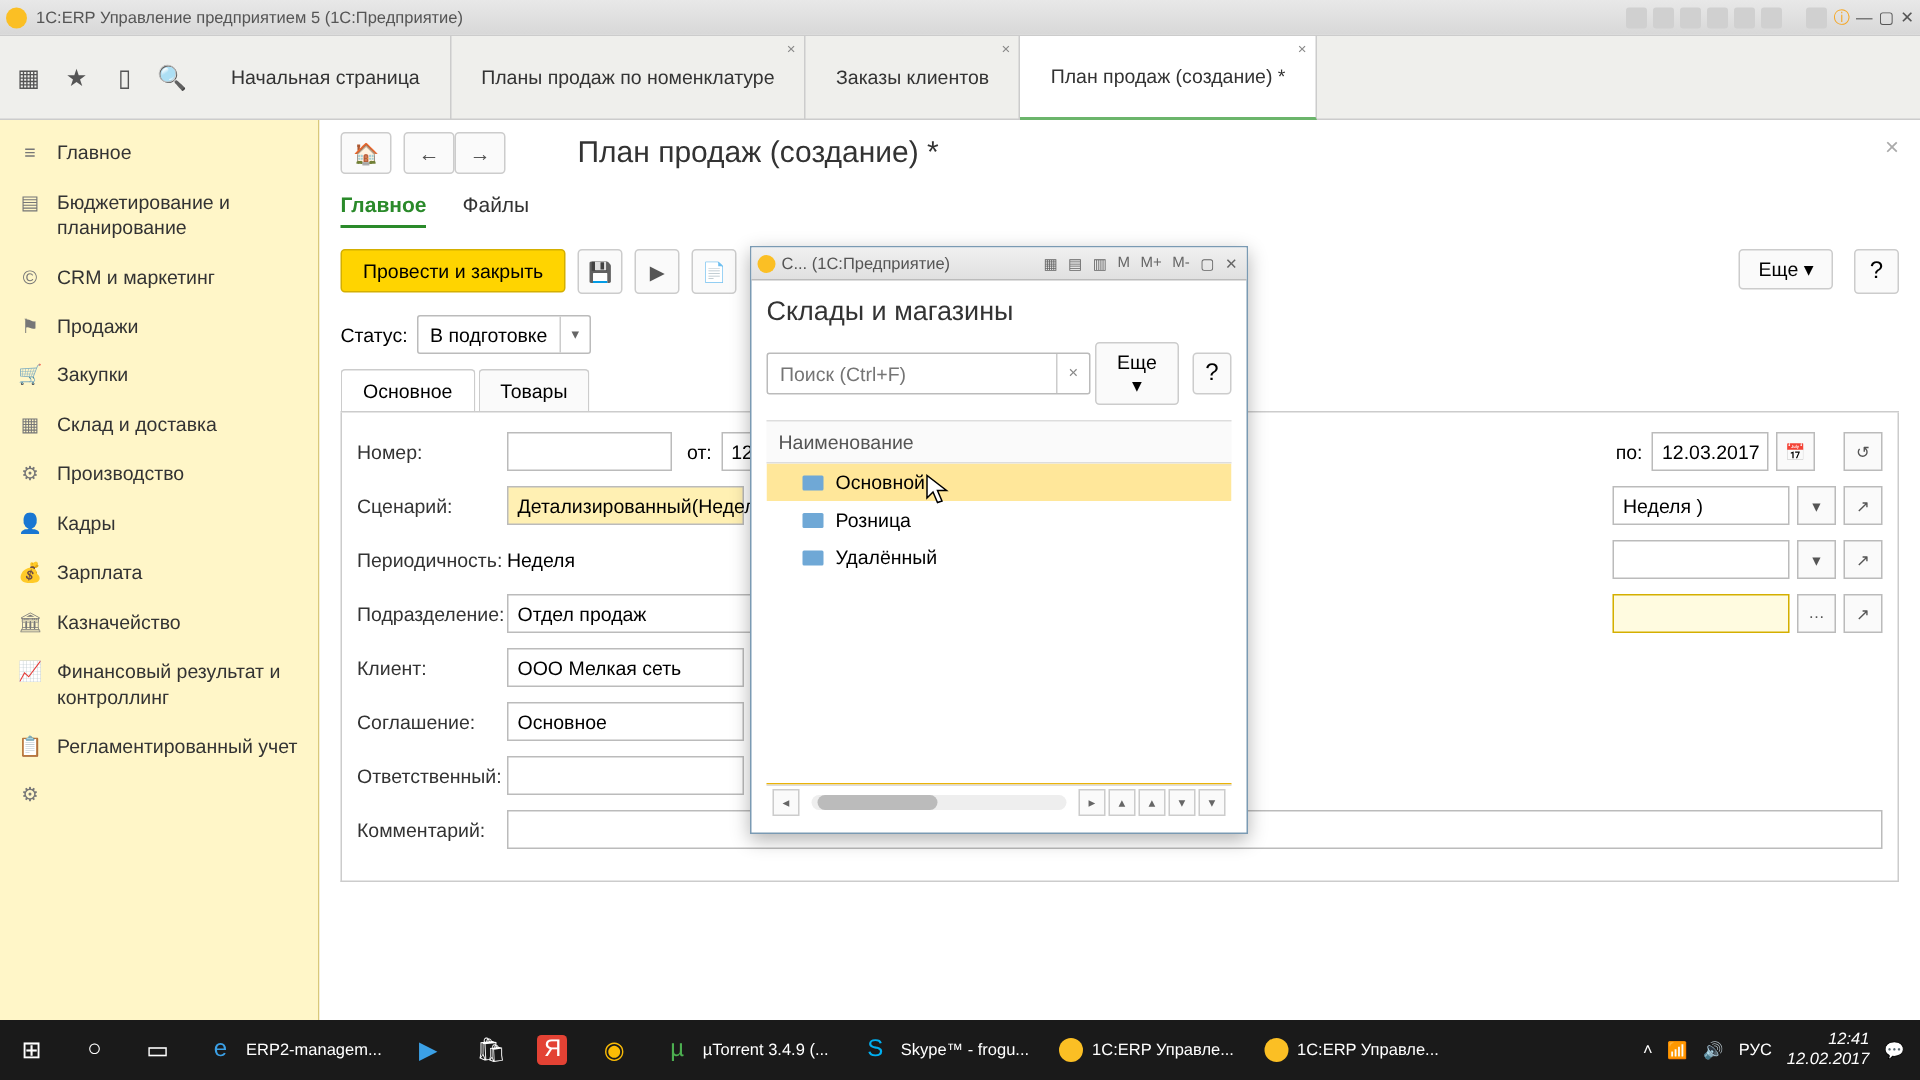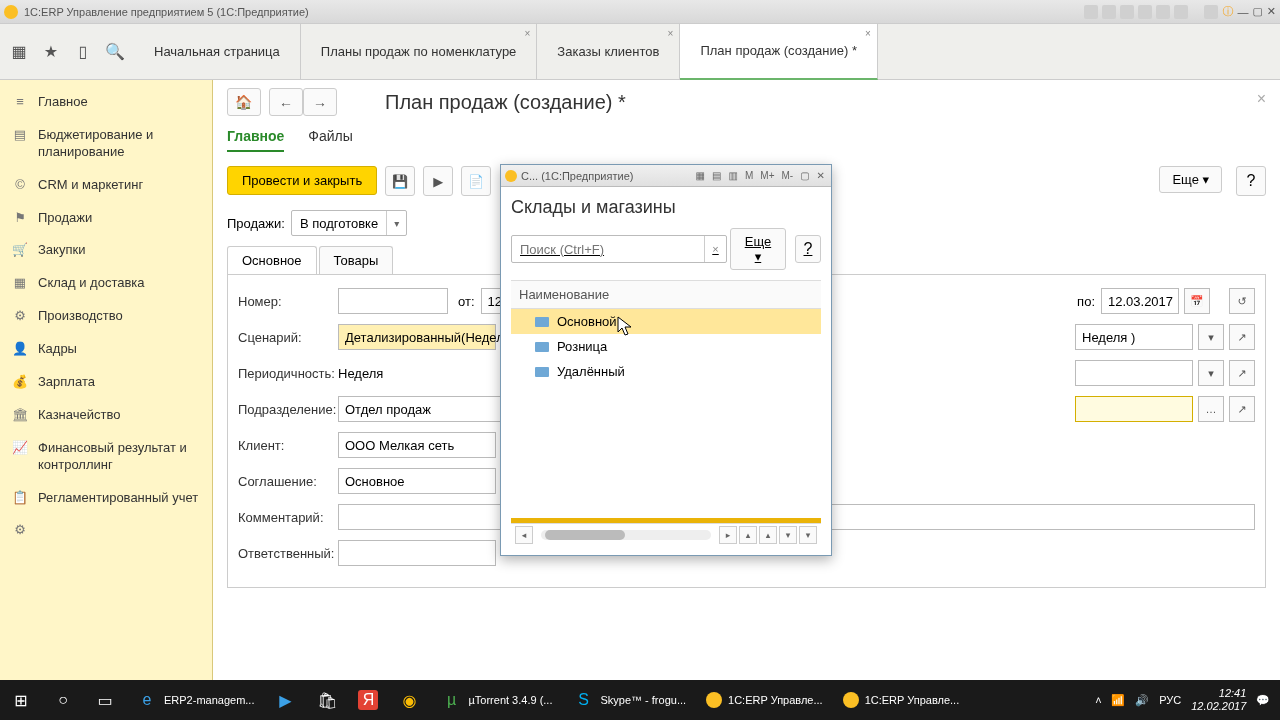--- a/index.html
+++ b/index.html
@@ -64,26 +64,26 @@
 .far-right { margin-left:auto; display:flex; align-items:center; gap:6px;}
 
 
 .popup { position:absolute; left:500px; top:164px; width:332px; background:#fff; border:1px solid #7a9ab3; box-shadow:0 4px 12px rgba(0,0,0,.3); z-index:50;}
 .popup-titlebar { height:22px; background:linear-gradient(#f0f0f0,#e0e0e0); display:flex; align-items:center; padding:0 4px; font-size:11px; color:#555; border-bottom:1px solid #bbb;}
 .popup-titlebar .logo { width:12px; height:12px; background:#fbbf24; border-radius:50%; margin-right:4px;}
 .popup-titlebar .ptb-icons { margin-left:auto; display:flex; gap:3px; align-items:center;}
 .popup-titlebar .ptb-icons span { font-size:10px; color:#666; padding:0 2px; cursor:pointer;}
 .popup-body { padding:10px;}
 .popup-title { font-size:18px; color:#333; margin-bottom:10px;}
-.popup-search-row { display:flex; gap:3px; align-items:center; margin-bottom:10px;text-decoration:underline;}
+.popup-search-row { display:flex; gap:3px; align-items:center; margin-bottom:10px;}
 .popup-search { flex:1; display:flex; border:1px solid #bbb; height:28px; border-radius:2px;}
 .popup-search input { flex:1; border:none; padding:0 8px; font-size:13px; background:transparent; outline:none;}
 .popup-search .clear { width:22px; display:flex; align-items:center; justify-content:center; border-left:1px solid #ccc; font-size:11px; color:#888;}
 .popup-list-hdr { padding:6px 8px; font-size:13px; color:#555; border-top:1px solid #ddd; border-bottom:1px solid #ddd; background:#fafafa;}
-.popup-list { height:214px; overflow:auto; border-bottom:5px solid #eab308;}
+.popup-list { height:214px; overflow:auto; border-bottom:1px solid #eab308;}
 .prow { display:flex; align-items:center; gap:8px; padding:5px 8px 5px 24px; font-size:13px; cursor:pointer;}
 .prow .pic { width:14px; height:10px; background:#6fa8d6; border-radius:1px;}
 .prow.sel { background:#ffe79a;}
 .popup-footer { height:22px; display:flex; align-items:center; justify-content:flex-end; gap:2px; padding:0 4px; border-top:1px solid #ddd;}
 .popup-footer .scroll-track { flex:1; height:10px; background:#eee; border-radius:5px; margin:0 6px; position:relative;}
 .popup-footer .scroll-thumb { position:absolute; left:4px; width:80px; height:10px; background:#bbb; border-radius:5px;}
 .popup-footer .fbtn2 { width:18px; height:18px; border:1px solid #ccc; display:inline-flex; align-items:center; justify-content:center; font-size:9px; color:#666; background:#fafafa;}
 
 .cursor { position:absolute; left:617px; top:316px; z-index:60; pointer-events:none;}
 
@@ -213,21 +213,21 @@
     <div class="actionrow">
       <button class="btn-primary">Провести и закрыть</button>
       <span class="icon-btn">💾</span>
       <span class="icon-btn">▶</span>
       <span class="icon-btn">📄</span>
       <button class="btn-more"><span>Еще</span> ▾</button>
       <span class="btn-help">?</span>
     </div>
 
     <div class="statusrow">
-      <span>Продажи:</span>
+      <span>Статус:</span>
       <div class="combo">
         <span class="cv">В подготовке</span>
         <span class="ca">▾</span>
       </div>
     </div>
 
     <div class="tabbar2">
       <div class="t2 active">Основное</div>
       <div class="t2">Товары</div>
     </div>
@@ -297,27 +297,27 @@
       </div>
 
       <div class="frow">
         <label>Соглашение:</label>
         <div class="finput" style="width:158px;">
             <span>Основное</span>
           </div>
       </div>
 
       <div class="frow">
+        <label>Ответственный:</label>
+        <div class="finput" style="width:158px;"></div>
+      </div>
+
+      <div class="frow">
         <label>Комментарий:</label>
         <div class="finput" style="flex:1;"></div>
-      </div>
-
-      <div class="frow">
-        <label>Ответственный:</label>
-        <div class="finput" style="width:158px;"></div>
       </div>
     </div>
   </div>
 </div>
 
 <div class="popup">
   <div class="popup-titlebar">
     <span class="logo"></span>
     <span>С... (1С:Предприятие)</span>
     <div class="ptb-icons">

